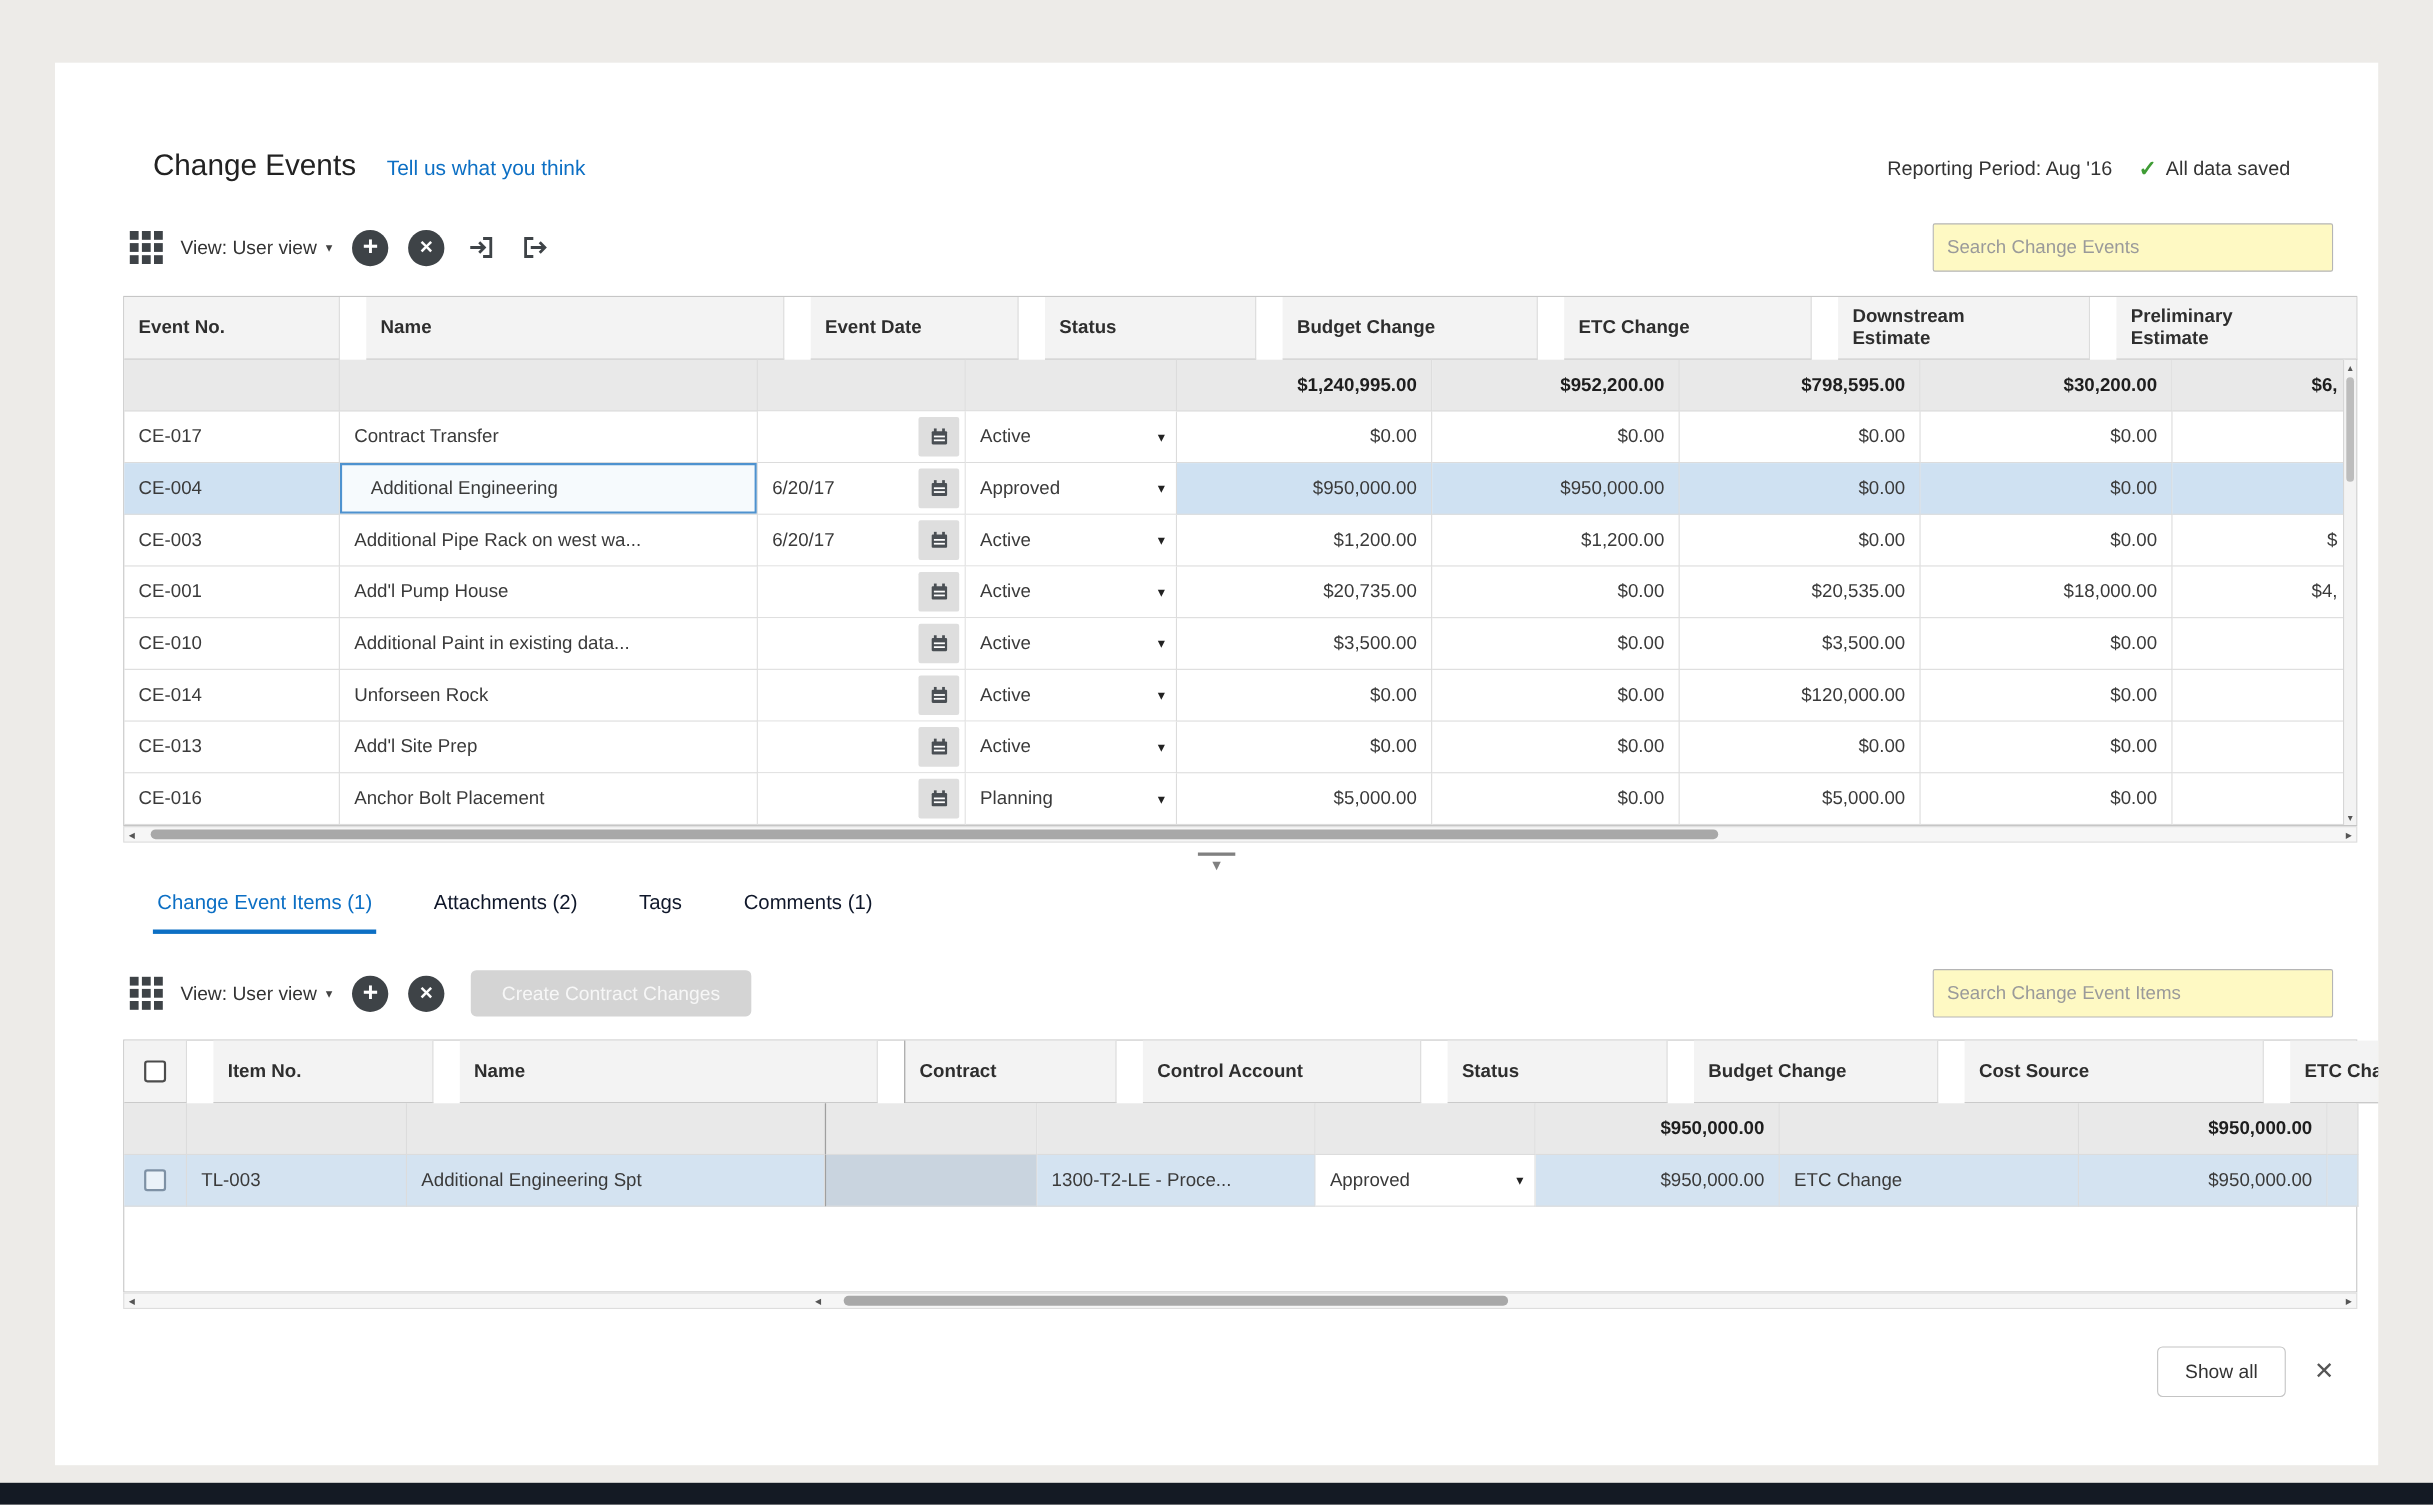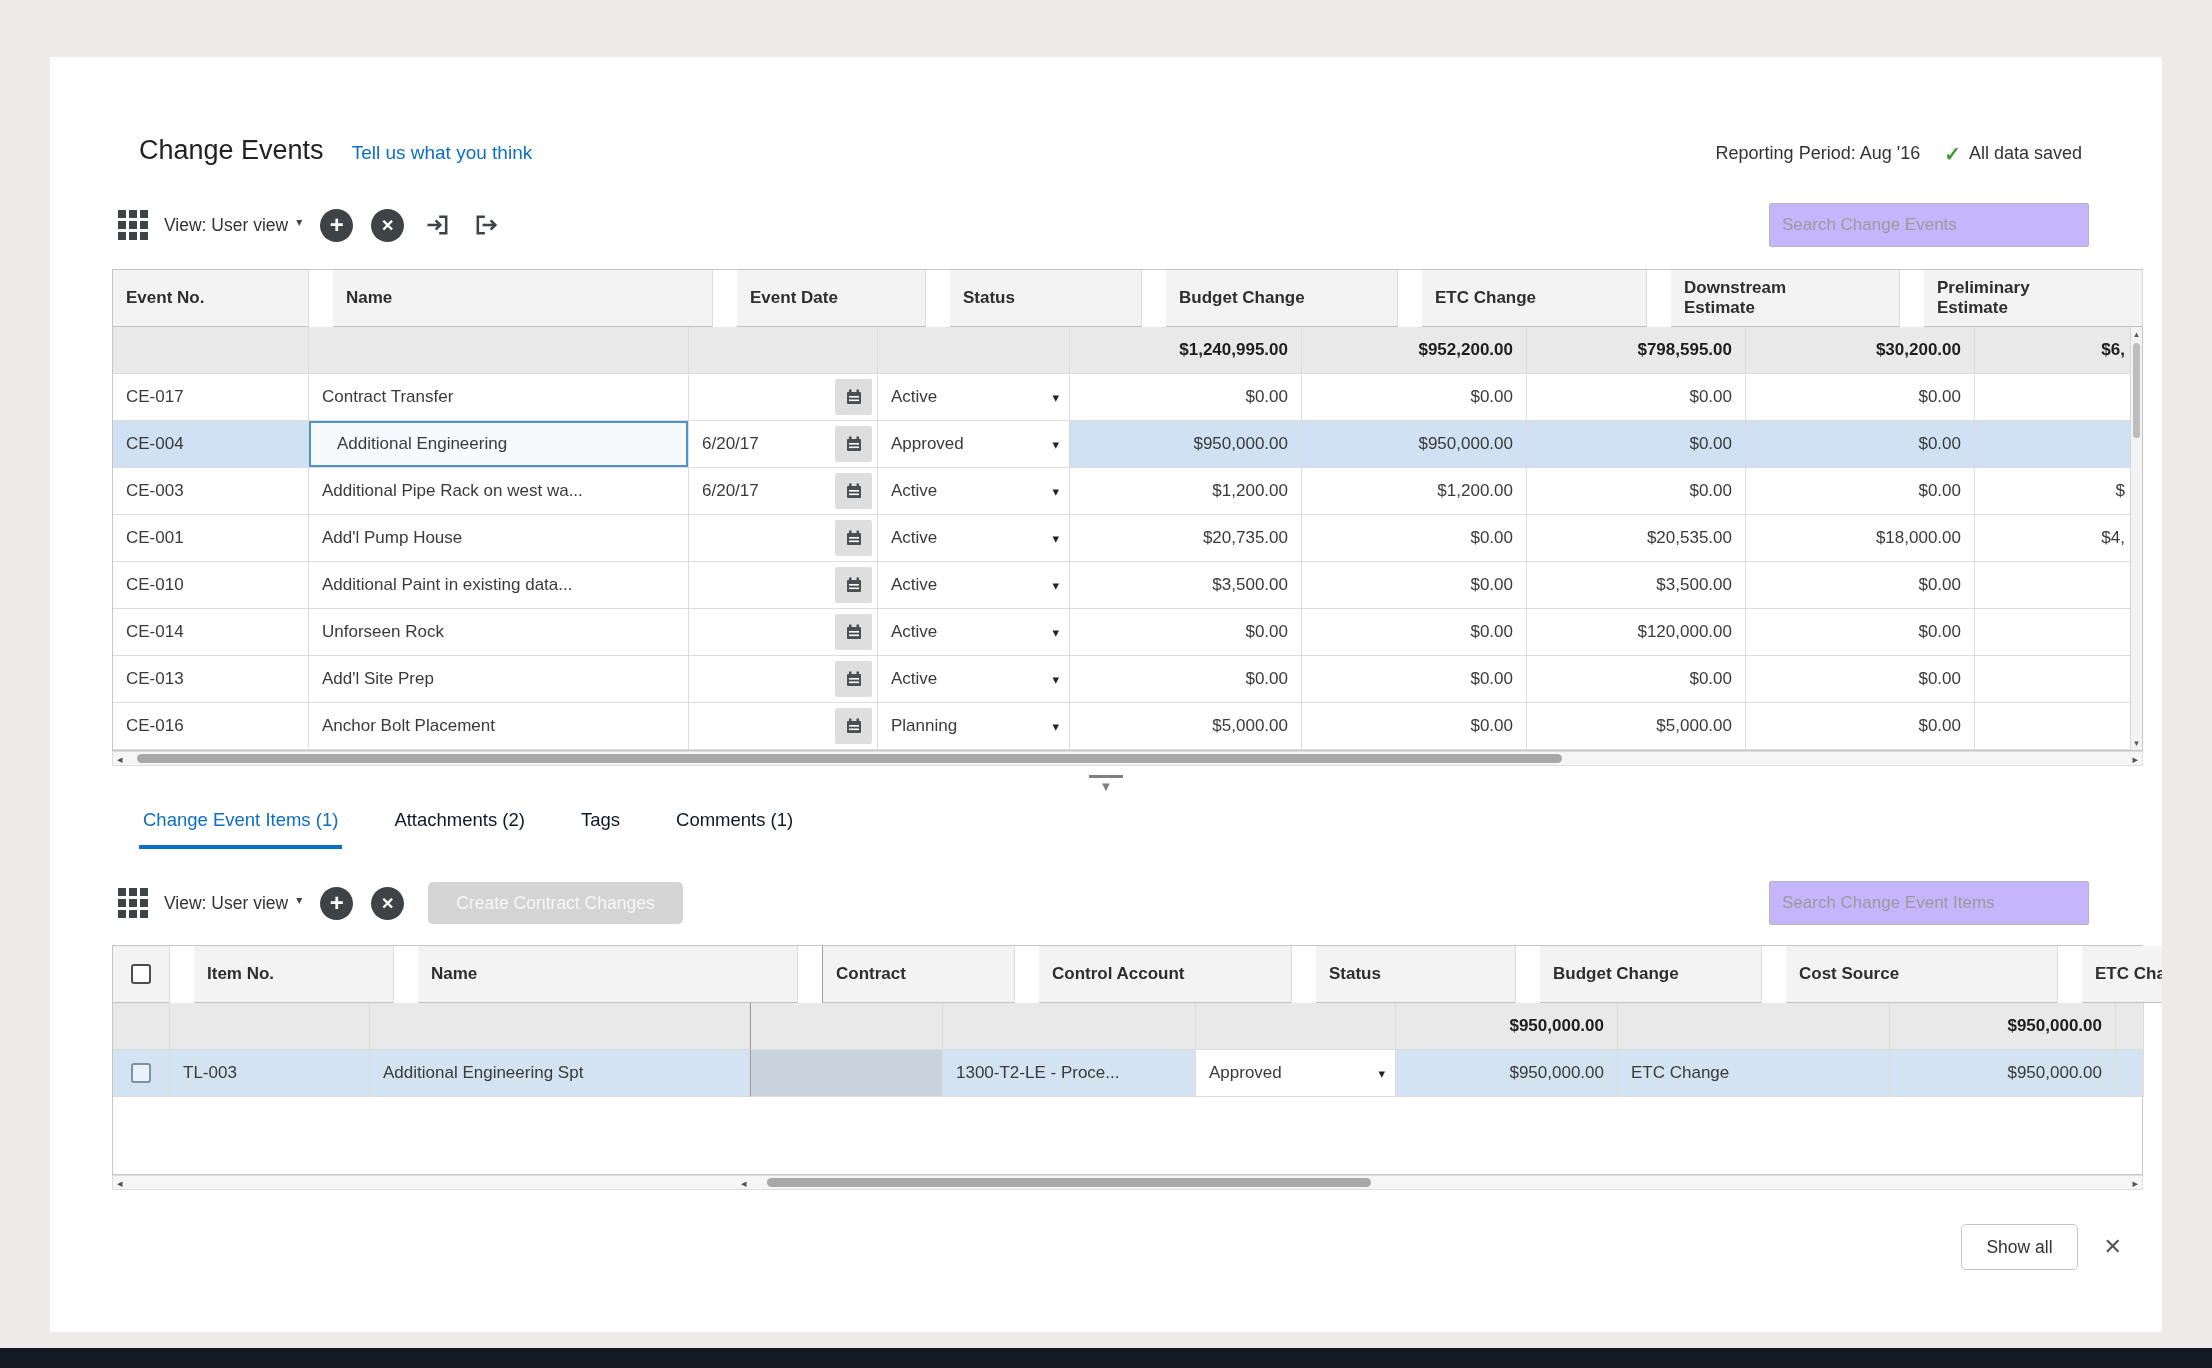--- a/index.html
+++ b/index.html
@@ -16,27 +16,27 @@
   .hdr-right{margin-left:auto;display:flex;align-items:center;font-size:18px;color:#333;}
   .hdr-right .check{color:#3f9c35;font-weight:bold;font-size:20px;margin:0 8px 0 24px;}
 
   
   .toolbar{position:absolute;left:62px;width:2031px;height:44px;display:flex;align-items:center;}
   .tb1{top:146px;}
   .tb2{top:824px;}
   .grid-wrap{width:30px;height:30px;position:relative;margin:0 16px 0 6px;cursor:pointer;flex:0 0 auto;}
   .grid-sq{position:absolute;left:0;top:0;width:8px;height:8px;background:#3e4347;
     box-shadow:11px 0 #3e4347,22px 0 #3e4347,0 11px #3e4347,11px 11px #3e4347,22px 11px #3e4347,0 22px #3e4347,11px 22px #3e4347,22px 22px #3e4347;}
-  .view-sel{display:flex;align-items:flex-start;font-size:17.5px;color:#333;cursor:pointer;white-space:nowrap;}
+  .view-sel{display:flex;align-items:center;font-size:17.5px;color:#333;cursor:pointer;white-space:nowrap;}
   .view-sel .caret{font-size:12px;margin-left:8px;color:#444;}
   .circ{width:33px;height:33px;border-radius:50%;background:#3e4347;color:#fff;display:flex;align-items:center;justify-content:center;margin-left:18px;cursor:pointer;flex:0 0 auto;}
   .circ.plus{font-size:24px;font-weight:700;}
   .circ.del{font-size:16px;font-weight:700;}
   .io-icon{margin-left:20px;cursor:pointer;display:flex;flex:0 0 auto;}
-  .search{margin-left:auto;margin-right:54px;width:320px;height:44px;border:1px solid #b5b5b5;border-radius:2px;font-size:17px;padding:0 12px;color:#444;font-family:inherit;background:#c4b5fd;}
+  .search{margin-left:auto;margin-right:22px;width:364px;height:44px;border:1px solid #b5b5b5;border-radius:2px;font-size:17px;padding:0 12px;color:#444;font-family:inherit;background:#fef9c3;}
   .search::placeholder{color:#9a9a9a;}
   .create-btn{margin-left:24px;height:42px;padding:0 28px;background:#d4d4d4;color:#f7f7f7;font-size:17.5px;border:none;border-radius:5px;white-space:nowrap;}
 
   
   .tablewrap{position:absolute;left:62px;width:2031px;background:#fff;border:1px solid #c6c6c6;}
   .t1wrap{top:212px;height:482px;}
   .t2wrap{top:888px;height:230px;}
   .row{display:flex;height:47px;}
   .row.hdr{height:57px;gap:24px;}
   .cell{flex:0 0 auto;border-right:1px solid #dcdcdc;border-bottom:1px solid #dcdcdc;display:flex;align-items:center;padding:0 13px;font-size:17px;color:#3a3a3a;overflow:hidden;white-space:nowrap;}

